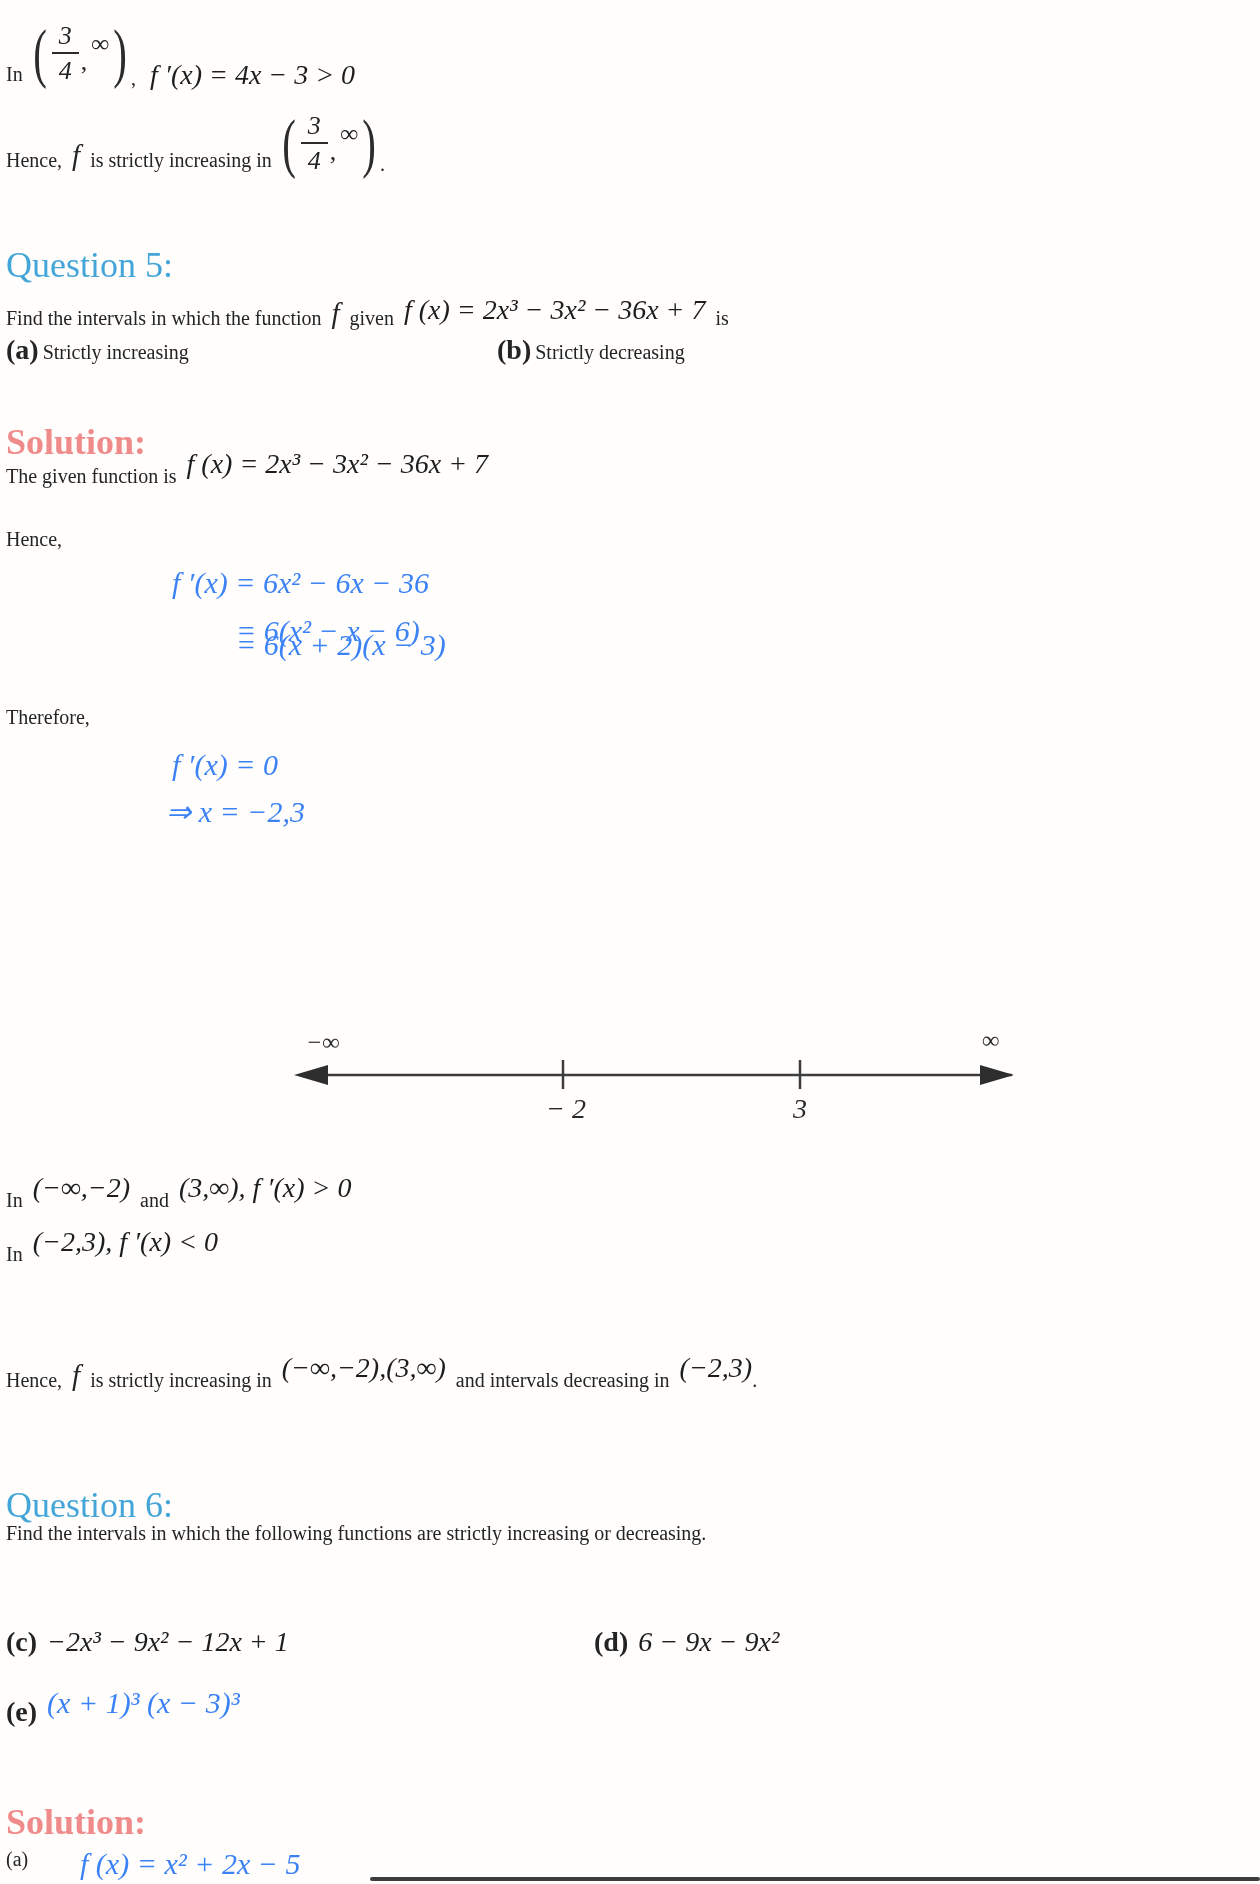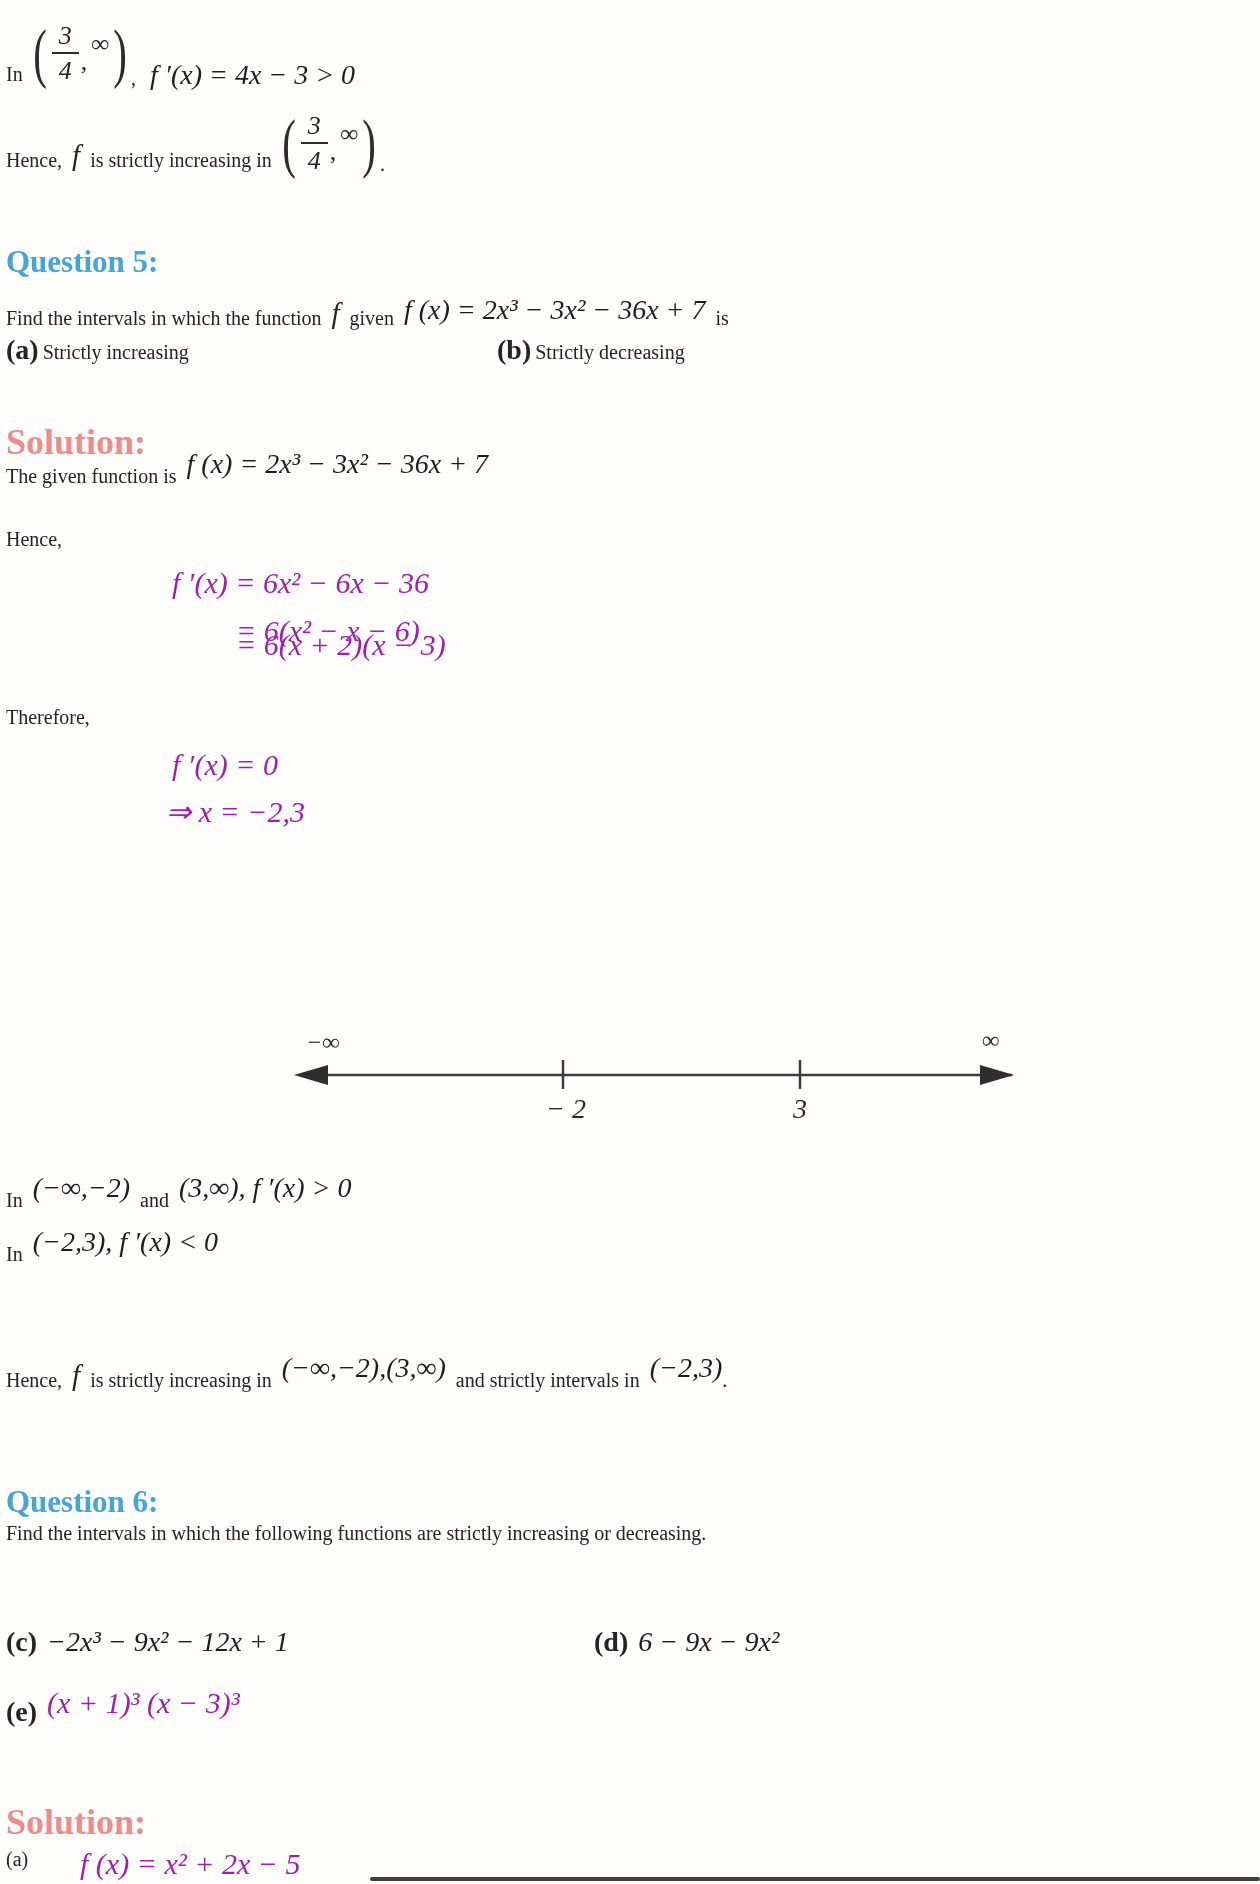--- a/index.html
+++ b/index.html
@@ -6,23 +6,23 @@
   html,body{margin:0;padding:0;background:#ffffff;}
   .page{
     position:relative;width:1260px;height:1884px;margin:0 auto;
     background:#fffefd;overflow:hidden;
     font-family:"Liberation Serif",serif;color:#242424;
   }
   .block{position:absolute;white-space:nowrap;}
   .row{display:flex;align-items:flex-end;}
   .text{font-size:20px;line-height:1.15;text-align:right;}
   .math{font-style:italic;font-size:28px;color:#1d1d1d;}
-  .math-lg{font-style:italic;font-size:30px;color:#a21caf;}
+  .math-lg{font-style:italic;font-size:30px;color:#3b82f6;}
   .fvar{font-style:italic;font-size:29px;}
-  .qhead{font-size:31px;font-weight:bold;color:var(--question-blue,#44a5d8);}
+  .qhead{font-size:36px;font-weight:normal;color:var(--question-blue,#44a5d8);}
   .shead{font-size:36px;font-weight:bold;color:var(--solution-salmon,#f08b8b);margin-top:15px;}
   .lbl{font-weight:bold;font-size:28px;}
   .gap6{margin-left:6px;} .gap10{margin-left:10px;} .gap14{margin-left:14px;}
   .mb2{margin-bottom:2px;} .mb6{margin-bottom:6px;}
   .mb10{margin-bottom:10px;} .mb12{margin-bottom:1px;}
   
   .bigfrac{display:inline-flex;align-items:center;}
   .bp{
     display:inline-block;font-size:66px;line-height:78px;font-weight:400;
     transform:scaleX(.62);width:22px;text-align:center;color:#2c2c2c;
@@ -141,21 +141,21 @@
   <div class="block row" style="top:1216px;left:6px;height:52px;">
     <span class="text mb2">In</span>
     <span class="math mb10 gap10">(−2,3), f ′(x) &lt; 0</span>
   </div>
 
   <div class="block row" style="top:1342px;left:6px;height:52px;">
     <span class="text mb2">Hence,</span>
     <span class="fvar mb2 gap10">f</span>
     <span class="text mb2 gap10">is strictly increasing in</span>
     <span class="math mb10 gap10">(−∞,−2),(3,∞)</span>
-    <span class="text mb2 gap10">and strictly intervals in</span>
+    <span class="text mb2 gap10">and intervals decreasing in</span>
     <span class="math mb10 gap10">(−2,3)</span>
     <span class="text mb2">.</span>
   </div>
 
   <div class="block qhead" style="top:1484px;left:6px;">Question 6:</div>
 
   <div class="block text" style="top:1522px;left:6px;">Find the intervals in which the following functions are strictly increasing or decreasing.</div>
 
 
   <div class="block" style="top:1626px;left:0;width:1260px;height:44px;">

